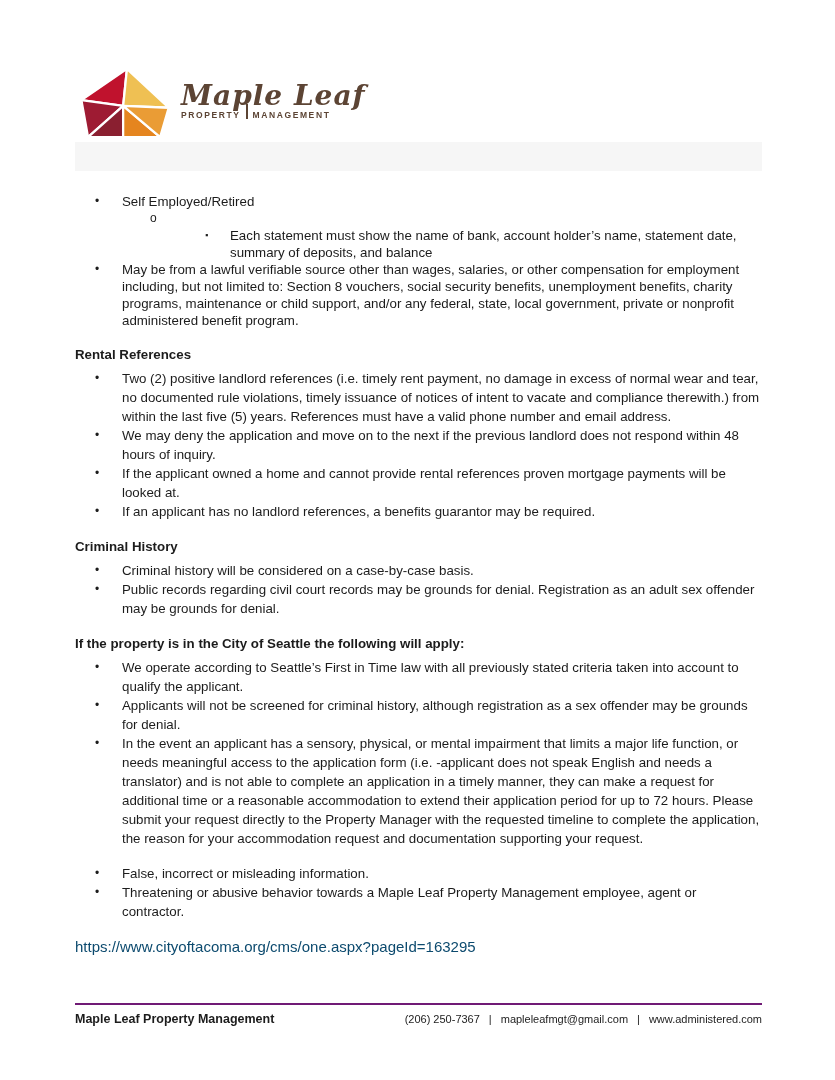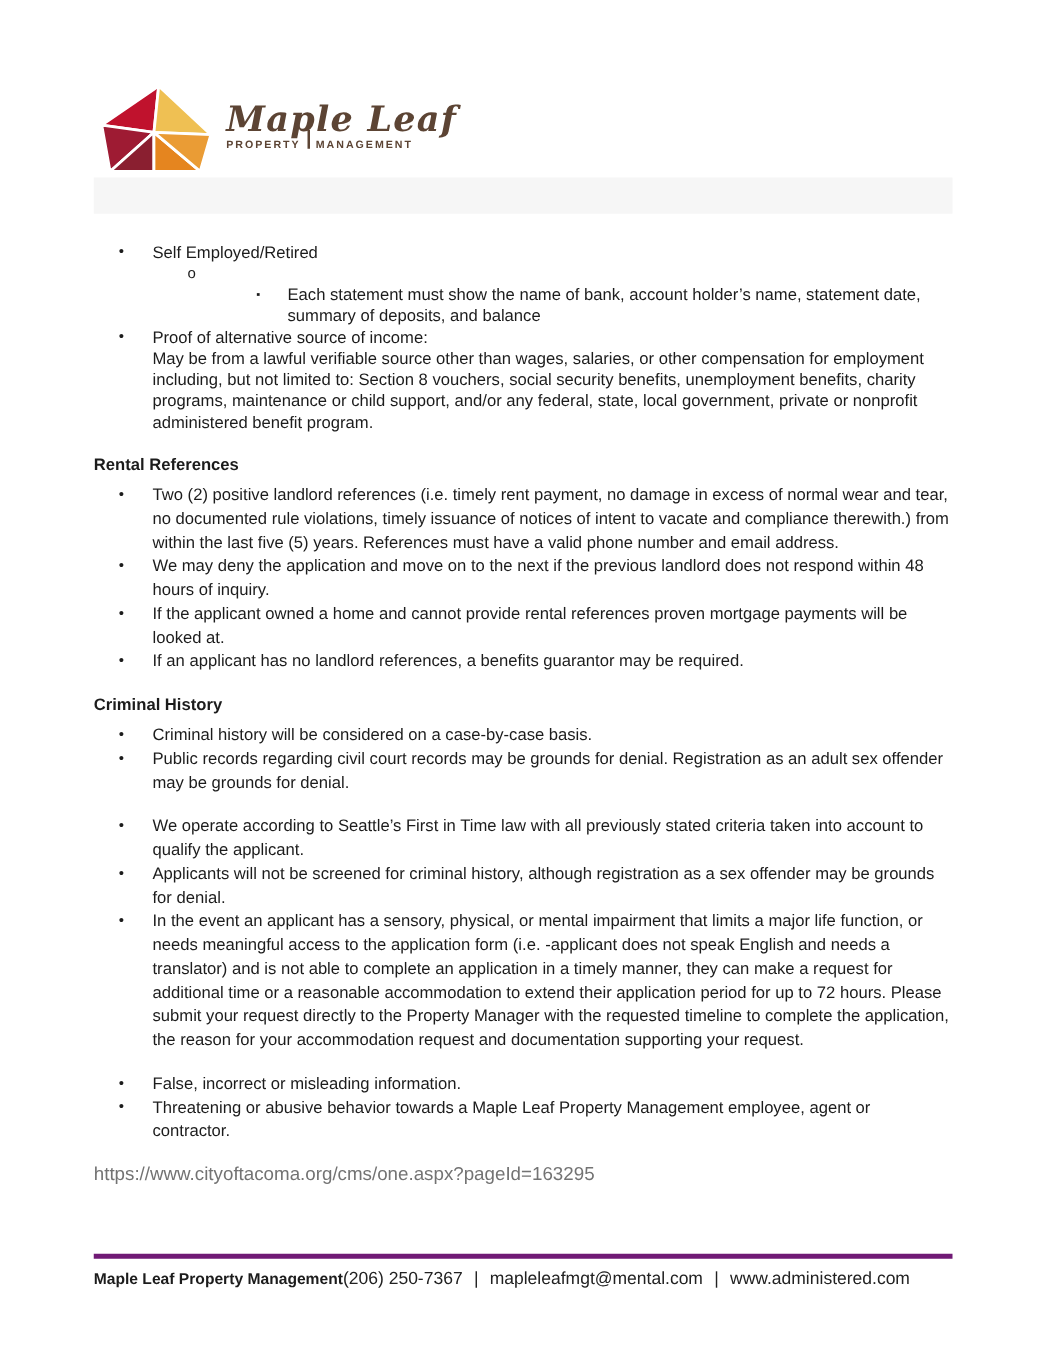--- a/index.html
+++ b/index.html
@@ -27,27 +27,27 @@
   .li{display:flex;line-height:19px;}
   .tight .li{line-height:17px;}
   .marker{flex:0 0 27px;width:27px;}
   .lv1{padding-left:20px;}
   .lv2{padding-left:75px;}.lv2 .marker{flex:0 0 25px;width:25px;}
   .lv3{padding-left:130px;}.lv3 .marker{flex:0 0 25px;width:25px;font-size:9px;}
   .lv1 .marker{font-size:12px;}
   .lv2 .marker{font-size:12px;}
   .txtcol{flex:1;}
   .link-row{margin-top:16px;font-size:15px;line-height:20px;}
-  .link{color:#737373;text-decoration:none;cursor:pointer;}
+  .link{color:#0c4a6e;text-decoration:none;cursor:pointer;}
 
   
-  .footer{position:absolute;left:75px;width:687px;top:1003px;border-top:4px solid #701a75;
-          padding-top:7px;display:flex;align-items:baseline;}
+  .footer{position:absolute;left:75px;width:687px;top:1003px;border-top:2px solid #701a75;
+          padding-top:7px;display:flex;justify-content:space-between;align-items:baseline;}
   .footer-left{font-weight:bold;font-size:12.5px;font-stretch:condensed;}
-  .footer-right{font-size:14px;color:#222;display:flex;gap:9px;white-space:nowrap;}
+  .footer-right{font-size:11px;color:#222;display:flex;gap:9px;white-space:nowrap;}
 </style>
 </head>
 <body>
 
 <div class="page">
 
   <div class="band"></div>
 
   <div class="logo">
     <svg class="logo-house" viewBox="0 0 100 78">
@@ -85,21 +85,20 @@
       </div>
       <div class="li lv3">
         <span class="marker">▪</span>
         <div class="txtcol">
             <div>Each statement must show the name of bank, account holder’s name, statement date, summary of deposits, and balance</div>
           </div>
       </div>
       <div class="li lv1">
         <span class="marker">•</span>
         <div class="txtcol">
-          <div>Proof of alternative source of income:</div>
           <div>May be from a lawful verifiable source other than wages, salaries, or other compensation for employment including, but not limited to: Section 8 vouchers, social security benefits, unemployment benefits, charity programs, maintenance or child support, and/or any federal, state, local government, private or nonprofit administered benefit program.</div>
         </div>
       </div>
     </div>
 
     <div class="sec">
       <div class="sec-heading">Rental References</div>
       <div class="li lv1">
         <span class="marker">•</span>
         <div class="txtcol">
@@ -136,20 +135,21 @@
       </div>
       <div class="li lv1">
         <span class="marker">•</span>
         <div class="txtcol">
             <div>Public records regarding civil court records may be grounds for denial. Registration as an adult sex offender may be grounds for denial.</div>
           </div>
       </div>
     </div>
 
     <div class="sec">
+      <div class="sec-heading">If the property is in the City of Seattle the following will apply:</div>
       <div class="li lv1">
         <span class="marker">•</span>
         <div class="txtcol">
             <div>We operate according to Seattle’s First in Time law with all previously stated criteria taken into account to qualify the applicant.</div>
           </div>
       </div>
       <div class="li lv1">
         <span class="marker">•</span>
         <div class="txtcol">
             <div>Applicants will not be screened for criminal history, although registration as a sex offender may be grounds for denial.</div>
@@ -182,19 +182,19 @@
       <a class="link">https://www.cityoftacoma.org/cms/one.aspx?pageId=163295</a>
     </div>
 
   </div>
 
   <div class="footer">
     <div class="footer-left">Maple Leaf Property Management</div>
     <div class="footer-right">
       <span>(206) 250-7367</span>
       <span>|</span>
-      <span>mapleleafmgt@mental.com</span>
+      <span>mapleleafmgt@gmail.com</span>
       <span>|</span>
       <span>www.administered.com</span>
     </div>
   </div>
 
 </div>
 
 </body></html>

